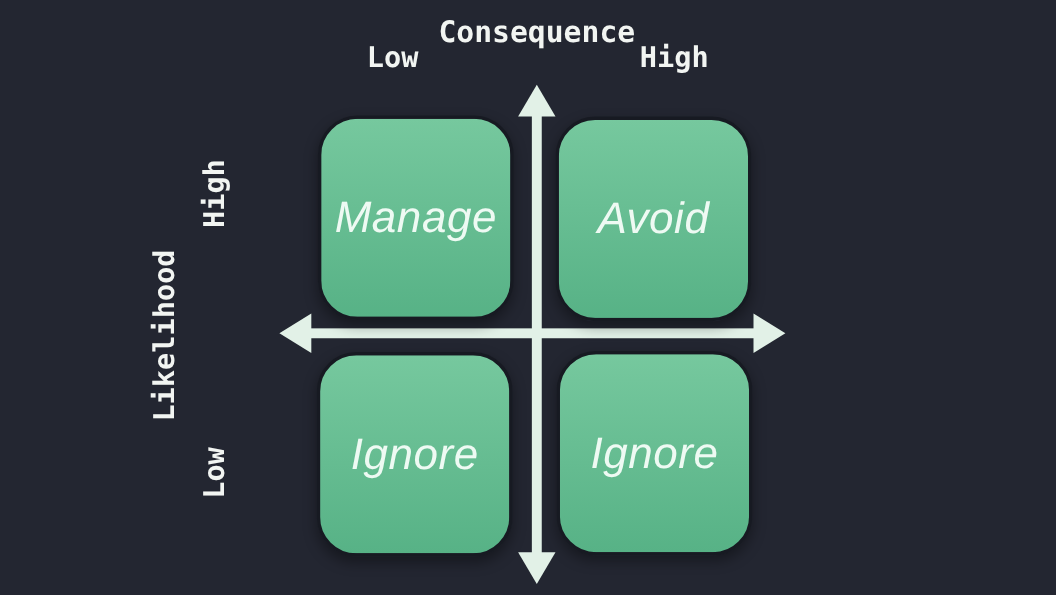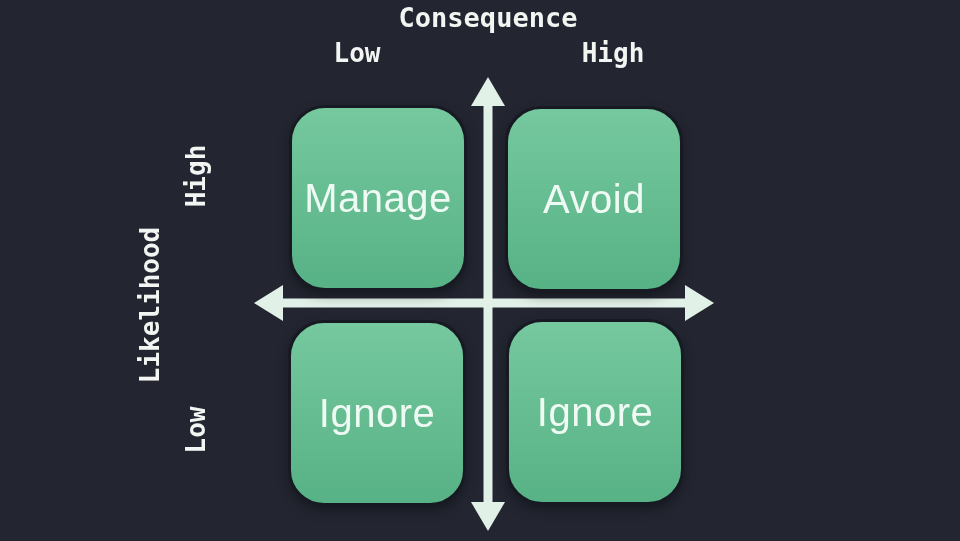--- a/index.html
+++ b/index.html
@@ -16,21 +16,21 @@
   body{background:var(--bg);font-family:"Liberation Sans",sans-serif;}
   .canvas{
     position:relative;width:960px;height:541px;background:var(--bg);overflow:hidden;
   }
   
   .axis-label{
     position:absolute;color:var(--label-text);
     font-family:"DejaVu Sans Mono",monospace;font-weight:bold;
     white-space:nowrap;line-height:1;
   }
-  .x-title{top:4px;left:488px;transform:translateX(-50%);font-size:27px;}
+  .x-title{top:16px;left:488px;transform:translateX(-50%);font-size:27px;}
   .x-low{top:40px;left:357px;transform:translateX(-50%);font-size:26px;}
   .x-high{top:40px;left:613px;transform:translateX(-50%);font-size:26px;}
   .y-title{top:305px;left:150px;transform:translate(-50%,-50%) rotate(-90deg);font-size:26px;}
   .y-high{top:176px;left:196px;transform:translate(-50%,-50%) rotate(-90deg);font-size:26px;}
   .y-low{top:430px;left:196px;transform:translate(-50%,-50%) rotate(-90deg);font-size:26px;}
 
   
   .axes-svg{position:absolute;left:0;top:0;width:960px;height:541px;color:var(--arrow);}
 
   
@@ -40,21 +40,21 @@
     border:3px solid var(--box-border);
     box-shadow:0 5px 12px rgba(0,0,0,0.35);
     display:flex;align-items:center;justify-content:center;
   }
   .q-top-left{left:289px;top:105px;}
   .q-top-right{left:505px;top:106px;}
   .q-bottom-left{left:288px;top:320px;}
   .q-bottom-right{left:506px;top:319px;}
   .quadrant-label{
     color:var(--box-text);font-size:40px;font-weight:400;line-height:1;
-    font-family:"Liberation Sans",sans-serif;letter-spacing:0.5px;
+    font-family:"Liberation Sans",sans-serif;letter-spacing:0.5px;font-style:italic;
   }
 </style>
 </head>
 <body>
 
 <div class="canvas">
 
   <div class="axis-label x-title">Consequence</div>
   <div class="axis-label x-low">Low</div>
   <div class="axis-label x-high">High</div>

